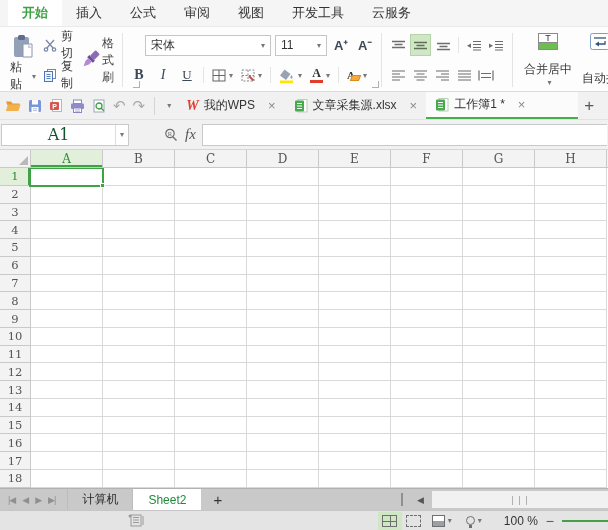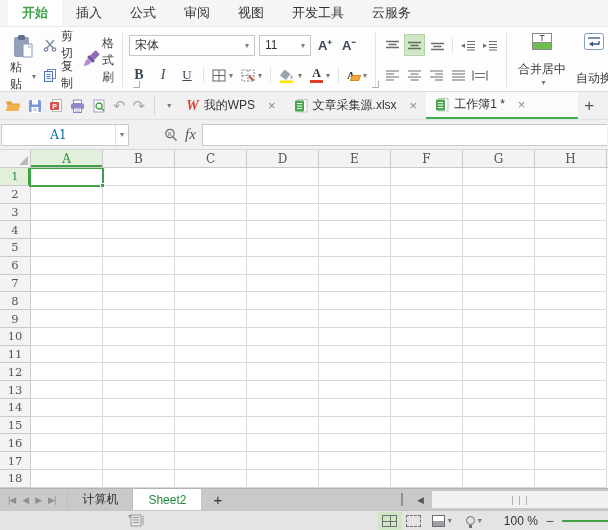--- a/index.html
+++ b/index.html
@@ -23,21 +23,21 @@
   .ribbon{height:65px;background:#fdfdfd;border-bottom:1px solid #dcdcdc;display:flex;align-items:stretch;padding:5px 0 3px 6px;position:relative;flex:none;overflow:hidden;}
   .vsep{width:1px;background:#e4e4e4;margin:1px 6px;flex:none;}
   .rcol{display:flex;flex-direction:column;justify-content:space-between;}
   .paste-btn{display:flex;flex-direction:column;align-items:center;justify-content:space-between;padding:1px 4px;}
   .paste-lbl{display:flex;align-items:center;color:#3a3a3a;}
   .mini{display:flex;align-items:center;gap:4px;height:26px;padding:0 3px;color:#3a3a3a;}
   .painter-col{display:flex;flex-direction:row;align-items:center;justify-content:space-between;padding:1px 2px;}
   .fontrow{display:flex;align-items:center;gap:4px;height:26px;}
   .combo{height:21px;border:1px solid #c6c6c6;background:#fff;display:flex;align-items:center;padding:0 5px;color:#333;}
   .combo .dd{margin-left:auto;}
-  .combo.family{width:126px;}
+  .combo.family{width:126px;margin-left:16px;}
   .combo.size{width:52px;}
   .tbtn{height:22px;min-width:20px;display:flex;align-items:center;justify-content:center;padding:0 2px;color:#3d4856;}
   .tbtn.active{background:var(--align-active);border:1px solid #b4d3a7;}
   .bld{font-weight:bold;font-family:"Liberation Serif",serif;font-size:14px;}
   .itl{font-style:italic;font-family:"Liberation Serif",serif;font-size:14px;}
   .und{text-decoration:underline;font-family:"Liberation Serif",serif;font-size:13px;}
   .az{font-size:13px;font-weight:bold;color:#3d4856;}
   .fc{display:flex;flex-direction:column;align-items:center;line-height:11px;font-weight:bold;font-family:"Liberation Serif",serif;font-size:12px;color:#333;}
   .fc .bar{width:13px;height:3px;margin-top:1px;}
   .bar.red{background:#e03e2d;}
@@ -55,21 +55,21 @@
   .qsep{width:1px;height:18px;background:#d5d5d5;margin:0 2px;}
   .dtab{display:flex;align-items:center;gap:5px;padding:0 9px;color:#333;max-width:160px;}
   .dtab .x{color:#8a8a8a;font-size:13px;margin-left:8px;}
   .dtab.active{background:#fbfbfb;border-bottom:2px solid #44b049;}
   .wlogo{color:#e23c2e;font-weight:bold;font-style:italic;font-family:"Liberation Serif",serif;font-size:14px;}
   .newtab{display:flex;align-items:center;padding:0 6px;font-size:17px;color:#555;}
 
   
   .fbar{height:30px;background:#f1f1f1;display:flex;align-items:center;padding:3px 1px;border-bottom:1px solid #d6d6d6;flex:none;gap:6px;}
   .namebox{width:128px;height:22px;background:#fff;border:1px solid #c9c9c9;display:flex;align-items:center;flex:none;}
-  .namebox .ref{flex:1;text-align:center;font-size:12px;color:#0369a1;}
+  .namebox .ref{flex:1;text-align:center;font-size:16px;color:#14532d;}
   .namebox .dd{border-left:1px solid #ddd;height:100%;display:flex;align-items:center;padding:0 4px;margin:0;}
   .fx{font-style:italic;font-family:"Liberation Serif",serif;font-size:15px;color:#555;}
   .finput{flex:1;height:22px;background:#fff;border:1px solid #c9c9c9;border-right:none;}
 
   
   .colhdr-row{height:18px;display:flex;flex:none;background:#f3f3f3;border-bottom:1px solid var(--hdr-line);}
   .corner{width:31px;height:100%;border-right:1px solid var(--hdr-line);position:relative;flex:none;}
   .corner::after{content:"";position:absolute;right:2px;bottom:2px;border-left:9px solid transparent;border-bottom:9px solid #b9b9b9;}
   .col-hdr{width:72px;flex:none;display:flex;align-items:center;justify-content:center;border-right:1px solid var(--hdr-line);color:#555;font-family:"DejaVu Serif","Liberation Serif",serif;font-size:12px;height:100%;}
   .col-hdr.sel{background:var(--pale);color:#2f8a3a;box-shadow:inset 0 -2px 0 var(--green);}

